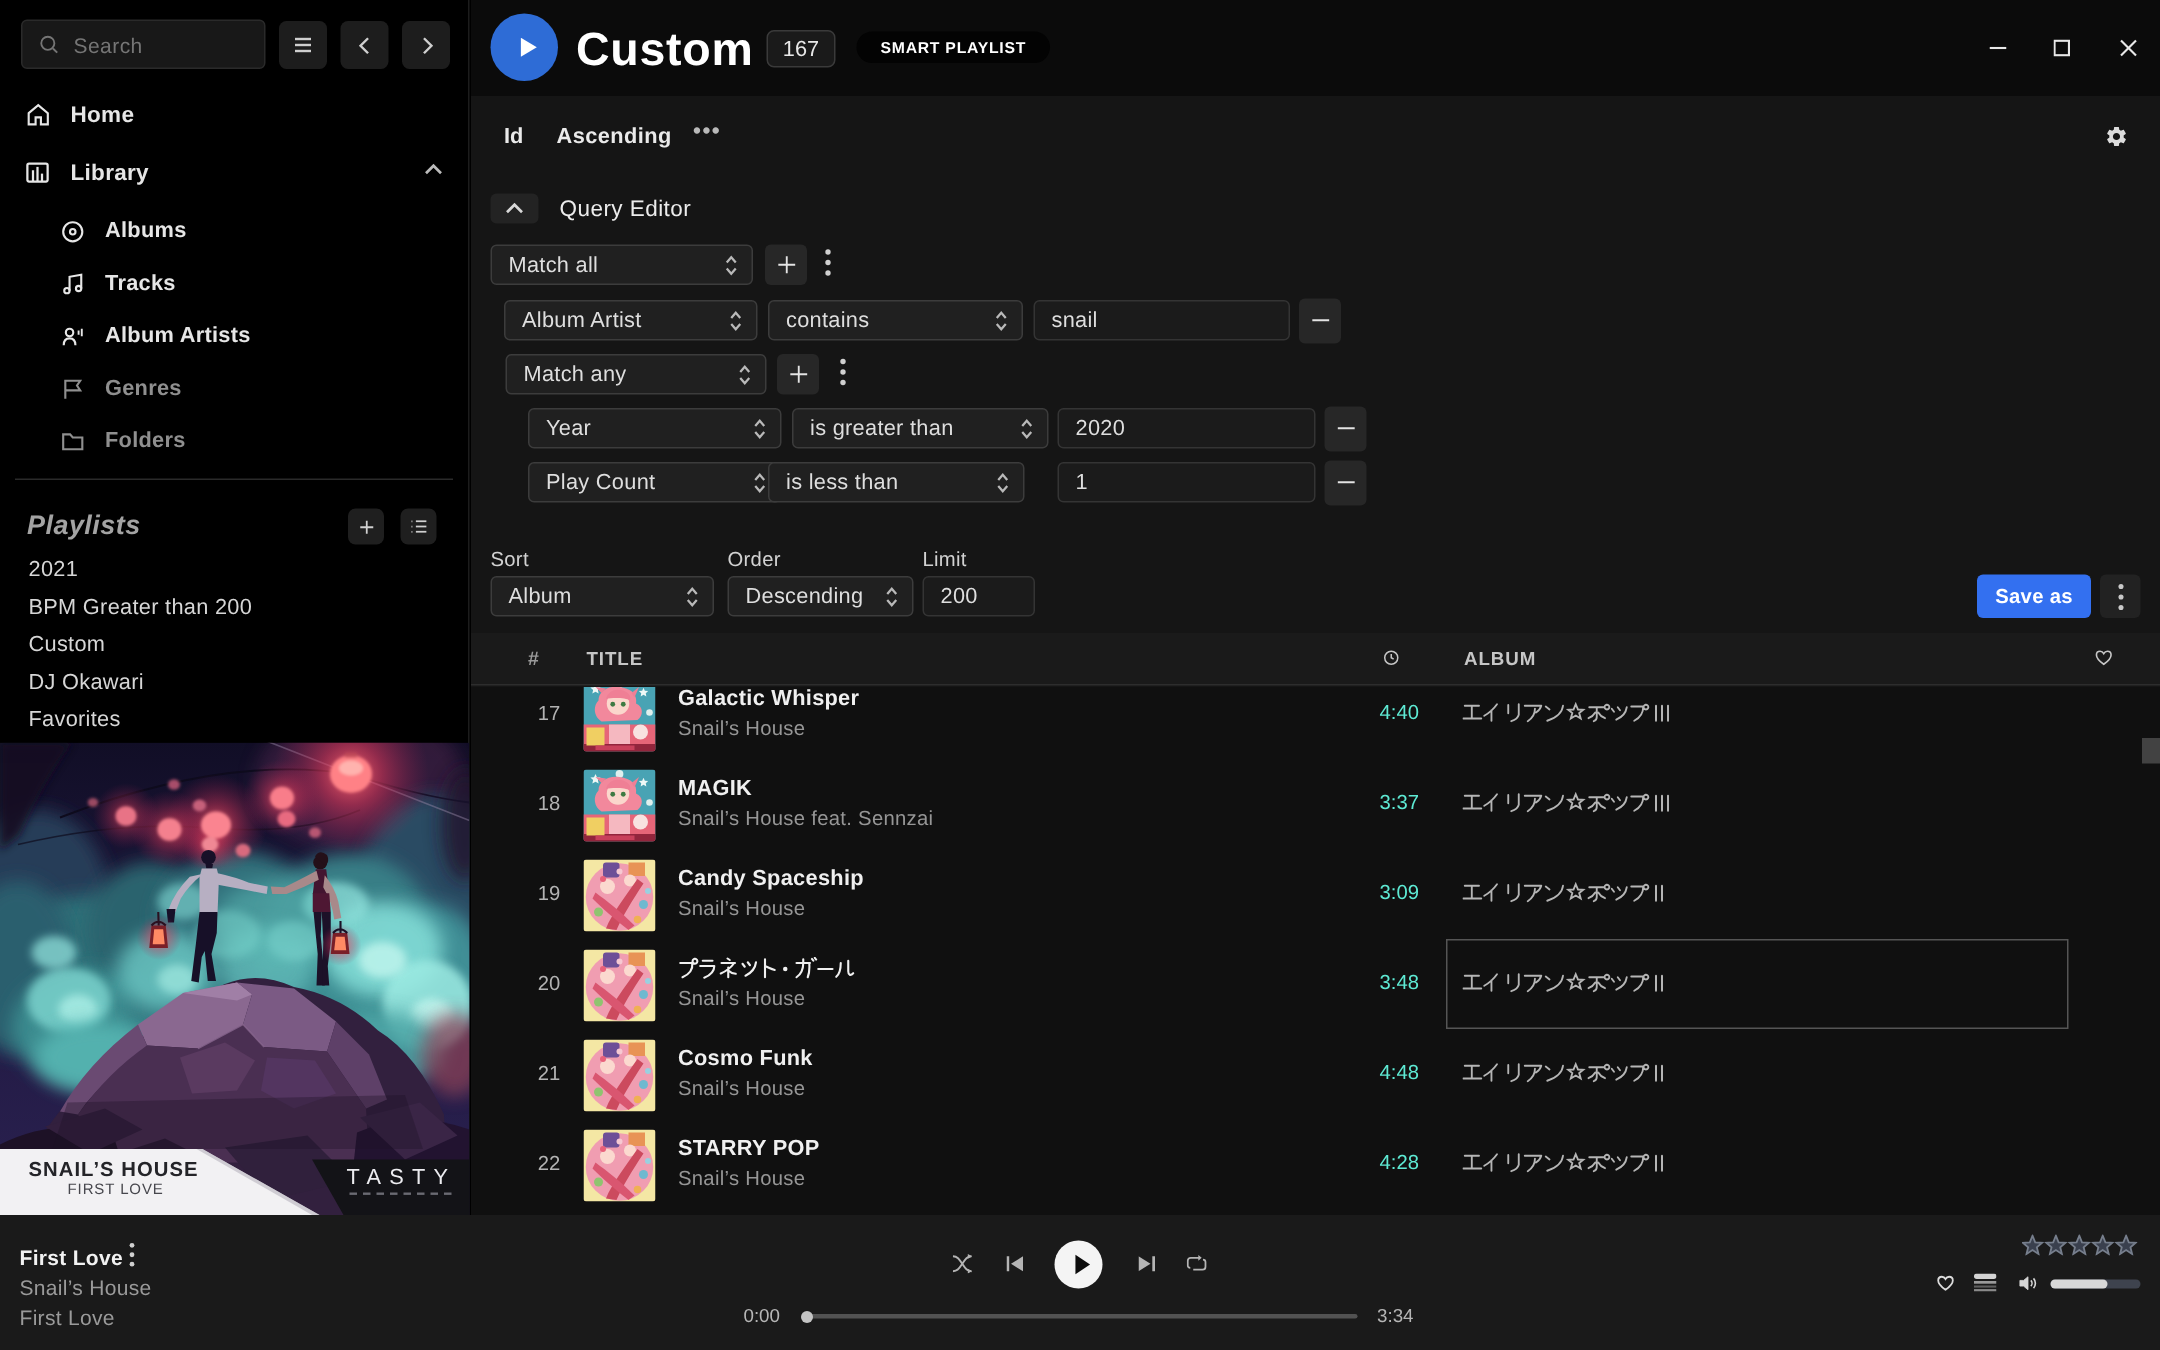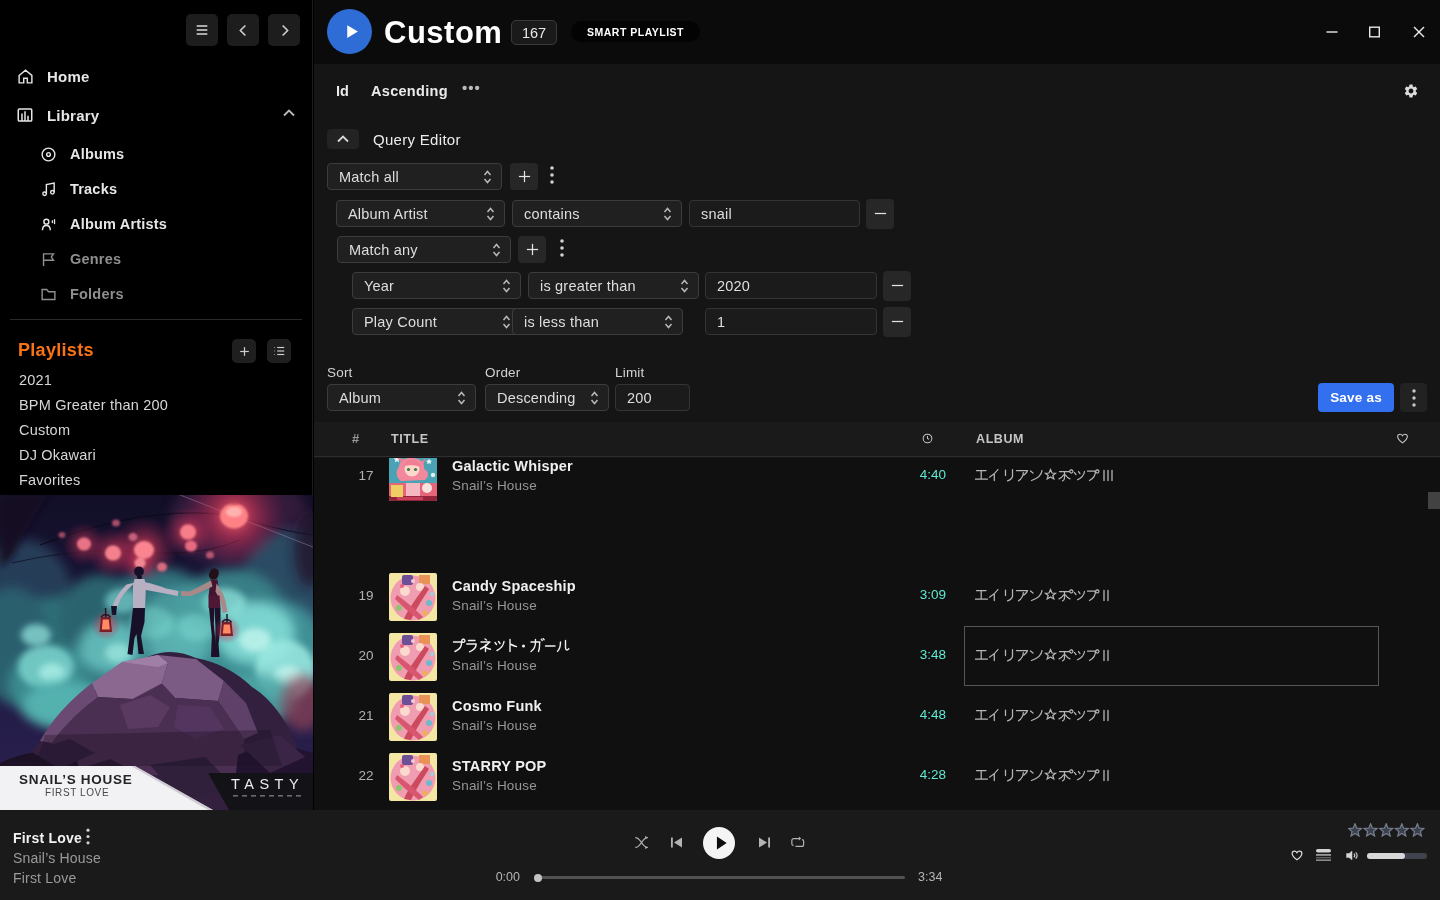--- a/index.html
+++ b/index.html
@@ -9,21 +9,21 @@
 
 
 #sidebar { position:absolute; left:0; top:0; width:313px; height:810px; background:#000; border-right:1px solid #1c1c1c; }
 .sbtn { position:absolute; width:32px; height:32px; background:#1d1d1d; border-radius:5px; color:#cfcfcf; display:flex; align-items:center; justify-content:center; }
 #search { position:absolute; left:14px; top:13px; width:163px; height:33px; background:#181818; border:1px solid #2a2a2a; border-radius:4px; color:#757575; font-size:14px; display:flex; align-items:center; letter-spacing:.3px; }
 .navitem { position:absolute; left:0; height:30px; display:flex; align-items:center; color:#e6e6e6; font-weight:700; font-size:15px; letter-spacing:.2px; }
 .navitem svg { margin-right:13px; }
 .navsub { font-size:14.5px; }
 .dim { color:#8f8f8f; }
 #sb-divider { position:absolute; left:10px; right:10px; top:319px; border-top:1px solid #2a2a2a; }
-#playlists-h { position:absolute; left:18px; top:340px; font-size:18px; font-weight:700; color:#f97316; letter-spacing:.3px; }
+#playlists-h { position:absolute; left:18px; top:340px; font-size:18px; font-weight:700; color:#a3a3a3; letter-spacing:.3px;font-style:italic; }
 .plitem { position:absolute; left:19px; color:#d6d6d6; font-size:14.5px; letter-spacing:.2px; }
 
 
 #main { position:absolute; left:314px; top:0; width:1126px; height:810px; background:#0b0b0b; }
 #content { position:absolute; left:0; top:64px; width:1126px; height:746px; background:#151515; }
 #playbtn { position:absolute; left:13px; top:9px; width:45px; height:45px; border-radius:50%; background:#2e6cd6; display:flex; align-items:center; justify-content:center; }
 #title { position:absolute; left:70px; top:15px; font-size:31px; font-weight:700; color:#fff; letter-spacing:.5px; }
 #count-badge { position:absolute; left:197px; top:20px; width:46px; height:25px; background:#1a1a1a; border:1px solid #3a3a3a; border-radius:5px; color:#e8e8e8; font-size:14.5px; display:flex; align-items:center; justify-content:center; }
 #smart-pill { position:absolute; left:257px; top:21px; height:21px; padding:0 16px; background:#030303; border-radius:10.5px; color:#fff; font-size:10.5px; font-weight:700; letter-spacing:.5px; display:flex; align-items:center; }
 .wctl { position:absolute; top:24px; color:#e8e8e8; }
@@ -262,20 +262,36 @@
           <div class="tartist">Snail’s House</div>
           <div class="tdur">4:40</div>
           <svg class="abs" style="left:661px;top:20px" width="145" height="16" viewBox="0 0 145 16">
               <use href="#kana"></use>
               <g transform="translate(128,0)">
                 <use href="#rom2"></use>
                 <path d="M9 3.5 V13.5" stroke="#b5b5b5" stroke-width="1.3" stroke-linecap="round"></path>
               </g>
             </svg>
         </div>
+        <div class="trow" style="top:49px">
+          <div class="tnum" style="left:32px">18</div>
+          <svg class="tthumb">
+              <use href="#artIII"></use>
+            </svg>
+          <div class="ttitle">MAGIK</div>
+          <div class="tartist">Snail’s House feat. Sennzai</div>
+          <div class="tdur">3:37</div>
+          <svg class="abs" style="left:661px;top:20px" width="145" height="16" viewBox="0 0 145 16">
+              <use href="#kana"></use>
+              <g transform="translate(128,0)">
+                <use href="#rom2"></use>
+                <path d="M9 3.5 V13.5" stroke="#b5b5b5" stroke-width="1.3" stroke-linecap="round"></path>
+              </g>
+            </svg>
+        </div>
         <div class="trow" style="top:109px">
           <div class="tnum" style="left:32px">19</div>
           <svg class="tthumb">
               <use href="#artII"></use>
             </svg>
           <div class="ttitle">Candy Spaceship</div>
           <div class="tartist">Snail’s House</div>
           <div class="tdur">3:09</div>
           <svg class="abs" style="left:661px;top:20px" width="145" height="16" viewBox="0 0 145 16">
               <use href="#kana"></use>
@@ -340,20 +356,27 @@
               <g transform="translate(128,0)">
                 <use href="#rom2"></use>
               </g>
             </svg>
         </div>
       </div>
       <div style="position:absolute;left:1114px;top:428px;width:12px;height:17px;background:#424242"></div>
     </div>
   </div>
   <div id="sidebar">
+    <div id="search">
+      <svg width="15" height="15" viewBox="0 0 24 24" fill="none" stroke="#757575" stroke-width="2" style="margin:0 9px 0 10px">
+          <circle cx="11" cy="11" r="7"></circle>
+          <line x1="16.5" y1="16.5" x2="21" y2="21"></line>
+        </svg>
+      Search
+    </div>
     <div class="sbtn" style="left:186px;top:14px">
         <svg width="16" height="16" viewBox="0 0 24 24" fill="none" stroke="#cfcfcf" stroke-width="2.4">
           <line x1="4" y1="6" x2="20" y2="6"></line>
           <line x1="4" y1="12" x2="20" y2="12"></line>
           <line x1="4" y1="18" x2="20" y2="18"></line>
         </svg>
       </div>
     <div class="sbtn" style="left:227px;top:14px">
         <svg width="15" height="15" viewBox="0 0 24 24" fill="none" stroke="#cfcfcf" stroke-width="2.6">
           <polyline points="15,4 7,12 15,20"></polyline>

